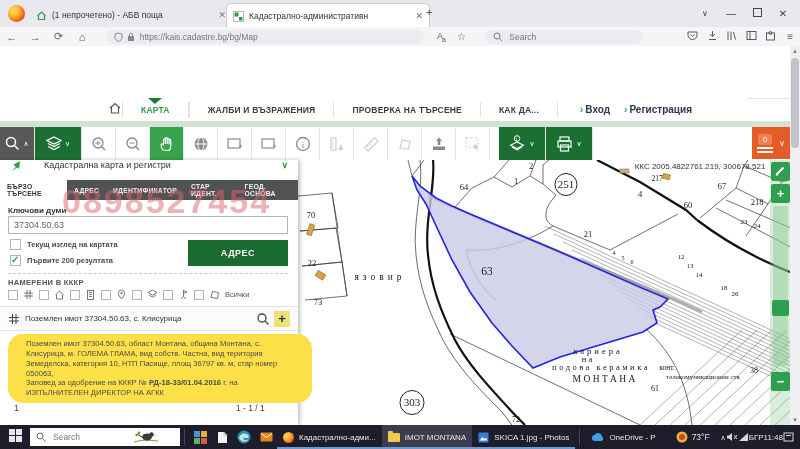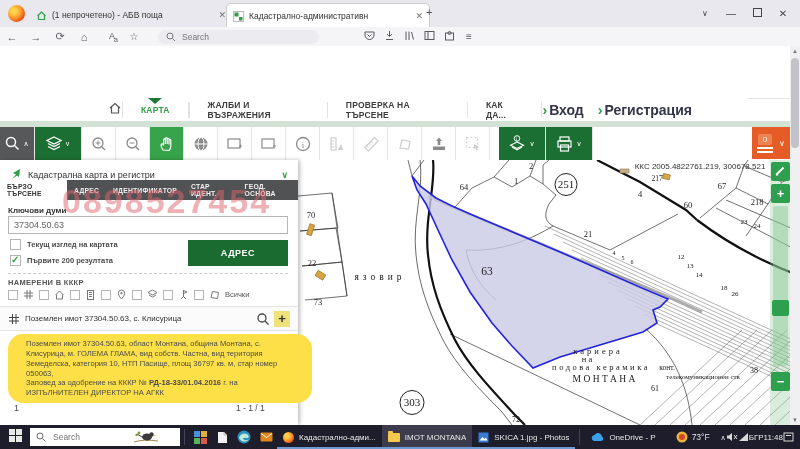--- a/index.html
+++ b/index.html
@@ -30,21 +30,21 @@
   #aglogo{left:452px;top:52px;}
   .ag1{left:492px;top:57px;font-size:11px;font-weight:700;color:#1d9a48;letter-spacing:1px;}
   .ag2{left:492px;top:71px;font-size:11px;font-weight:700;color:#1d9a48;letter-spacing:1px;}
   .agbar{left:640px;top:92px;width:101px;height:4px;background:#1d9a48;}
   
   #nav{left:0;top:98px;width:748px;height:23px;background:#fff;display:flex;align-items:center;}
   .nav-sep{width:1px;height:16px;background:#e2e2e2;}
   .nav-item{padding:0 18px;font-size:8.5px;font-weight:700;color:#3c3c3c;letter-spacing:.2px;position:relative;height:23px;display:flex;align-items:center;}
   .nav-item.on{color:#2f9e44;}
   .nav-item.on:before{content:"";position:absolute;left:50%;top:0;margin-left:-7px;border-left:7px solid transparent;border-right:7px solid transparent;border-top:6px solid #1d7a36;}
-  .nav-right{margin-left:auto;display:flex;gap:14px;padding-right:56px;font-size:14px;font-weight:700;color:#33334a;}
+  .nav-right{margin-left:auto;display:flex;gap:14px;padding-right:56px;font-size:10px;font-weight:700;color:#33334a;}
   .nav-right b{color:#2f9e44;margin-right:2px;}
   #navstrip{left:0;top:121px;width:800px;height:6px;background:#d2e2d4;}
   
   #toolbar{left:0;top:127px;width:800px;height:33px;background:#fff;display:flex;}
   .tb{width:33px;height:33px;border-right:1px solid #e6e6e6;border-bottom:1px solid #e6e6e6;display:flex;align-items:center;justify-content:center;background:#fff;position:relative;}
   .tb svg{display:block;}
   .tb.dark{background:#57585a;}
   .tb.green{background:#1c6f33;}
   .tb.hand{background:#37a34a;}
   .tb.wide{width:46px;}
@@ -55,21 +55,21 @@
   
   .mapbtn{width:19px;height:19px;background:#2e9e4f;border-radius:2px;color:#fff;text-align:center;line-height:19px;font-size:13px;font-weight:700;}
   
   #omenu{left:752px;top:127px;width:38px;height:32px;background:#e55c26;display:flex;align-items:center;}
   #omenu .inner{width:20px;margin-left:3px;text-align:center;}
   #omenu .badge{display:block;margin:2px auto 2px;width:14px;height:11px;background:#ef8250;color:#fff;font-size:8px;line-height:11px;border-radius:2px;}
   #omenu .bars i{display:block;width:16px;height:2px;background:#fff;margin:2px auto;}
   #omenu .chev{color:#fff;font-size:8px;margin-left:4px;}
   
   #panel{left:0;top:160px;width:298px;height:265px;background:#fff;box-shadow:2px 0 4px rgba(0,0,0,.25);}
-  .p-head{left:0;top:0;width:298px;height:20px;display:flex;align-items:flex-end;background:#fff;}
+  .p-head{left:0;top:0;width:298px;height:20px;display:flex;align-items:flex-start;background:#fff;gap:16px;}
   .p-title{font-size:9px;color:#333;margin-left:6px;}
   .p-chev{margin-left:auto;margin-right:10px;color:#2f9e44;font-size:9px;font-weight:700;}
   .p-tabs{left:0;top:20px;width:298px;height:20px;background:#515254;display:flex;}
   .p-tab{height:20px;display:flex;align-items:center;padding:0 7px;font-size:6.8px;font-weight:700;color:#f2f2f2;letter-spacing:.2px;}
   .p-tab.on{background:#fff;color:#333;}
   .kw-label{left:8px;top:46px;font-size:8px;font-weight:700;color:#333;}
   .kw-input{left:8px;top:56px;width:268px;height:14px;border:1px solid #b5b5b5;font-size:9px;color:#666;padding:1px 5px;font-family:"Liberation Sans",sans-serif;}
   .chkrow{left:10px;display:flex;align-items:center;gap:6px;font-size:7.5px;font-weight:700;color:#4a4a4a;}
   .chk{width:9px;height:9px;border:1px solid #b5b5b5;background:#fff;display:inline-block;position:relative;flex:none;}
   .chk.on:after{content:"✓";position:absolute;left:0;top:-2px;color:#2f9e44;font-size:10px;font-weight:700;}
@@ -134,20 +134,30 @@
     <span><i style="display:inline-block;width:7px;height:7px;border:1px solid #444;"></i></span>
     <span>✕</span>
   </div>
 </div>
 
 <div id="urlbar" class="abs">
   <span class="navbtn">←</span>
   <span class="navbtn">→</span>
   <span class="navbtn">⟳</span>
   <span class="navbtn">⌂</span>
+  <div class="urlpill">
+    <svg width="9" height="10" style="margin-right:4px;">
+        <path d="M4.5,1 L8,2.2 V5 C8,7.5 6.5,8.8 4.5,9.5 C2.5,8.8 1,7.5 1,5 V2.2 Z" fill="none" stroke="#8a8a8e"></path>
+      </svg>
+    <svg width="8" height="10" style="margin-right:5px;">
+        <rect x="1" y="4" width="6" height="5" fill="#8a8a8e"></rect>
+        <path d="M2.5,4 V2.8 a1.5,1.5 0 0 1 3,0 V4" fill="none" stroke="#8a8a8e"></path>
+      </svg>
+    <span>https://kais.cadastre.bg/bg/Map</span>
+  </div>
   <span class="ico16" style="margin-left:8px;"><svg width="12" height="12">
         <text x="1" y="9" font-size="9" fill="#5a5a5e" font-family="Liberation Sans">A</text>
         <text x="6" y="12" font-size="7" fill="#5a5a5e">a</text>
       </svg></span>
   <span class="ico16">☆</span>
   <div class="searchpill">
     <svg width="10" height="10" style="margin-right:4px;">
         <circle cx="4" cy="4" r="3" fill="none" stroke="#777"></circle>
         <line x1="6.5" y1="6.5" x2="9" y2="9" stroke="#777"></line>
       </svg>

